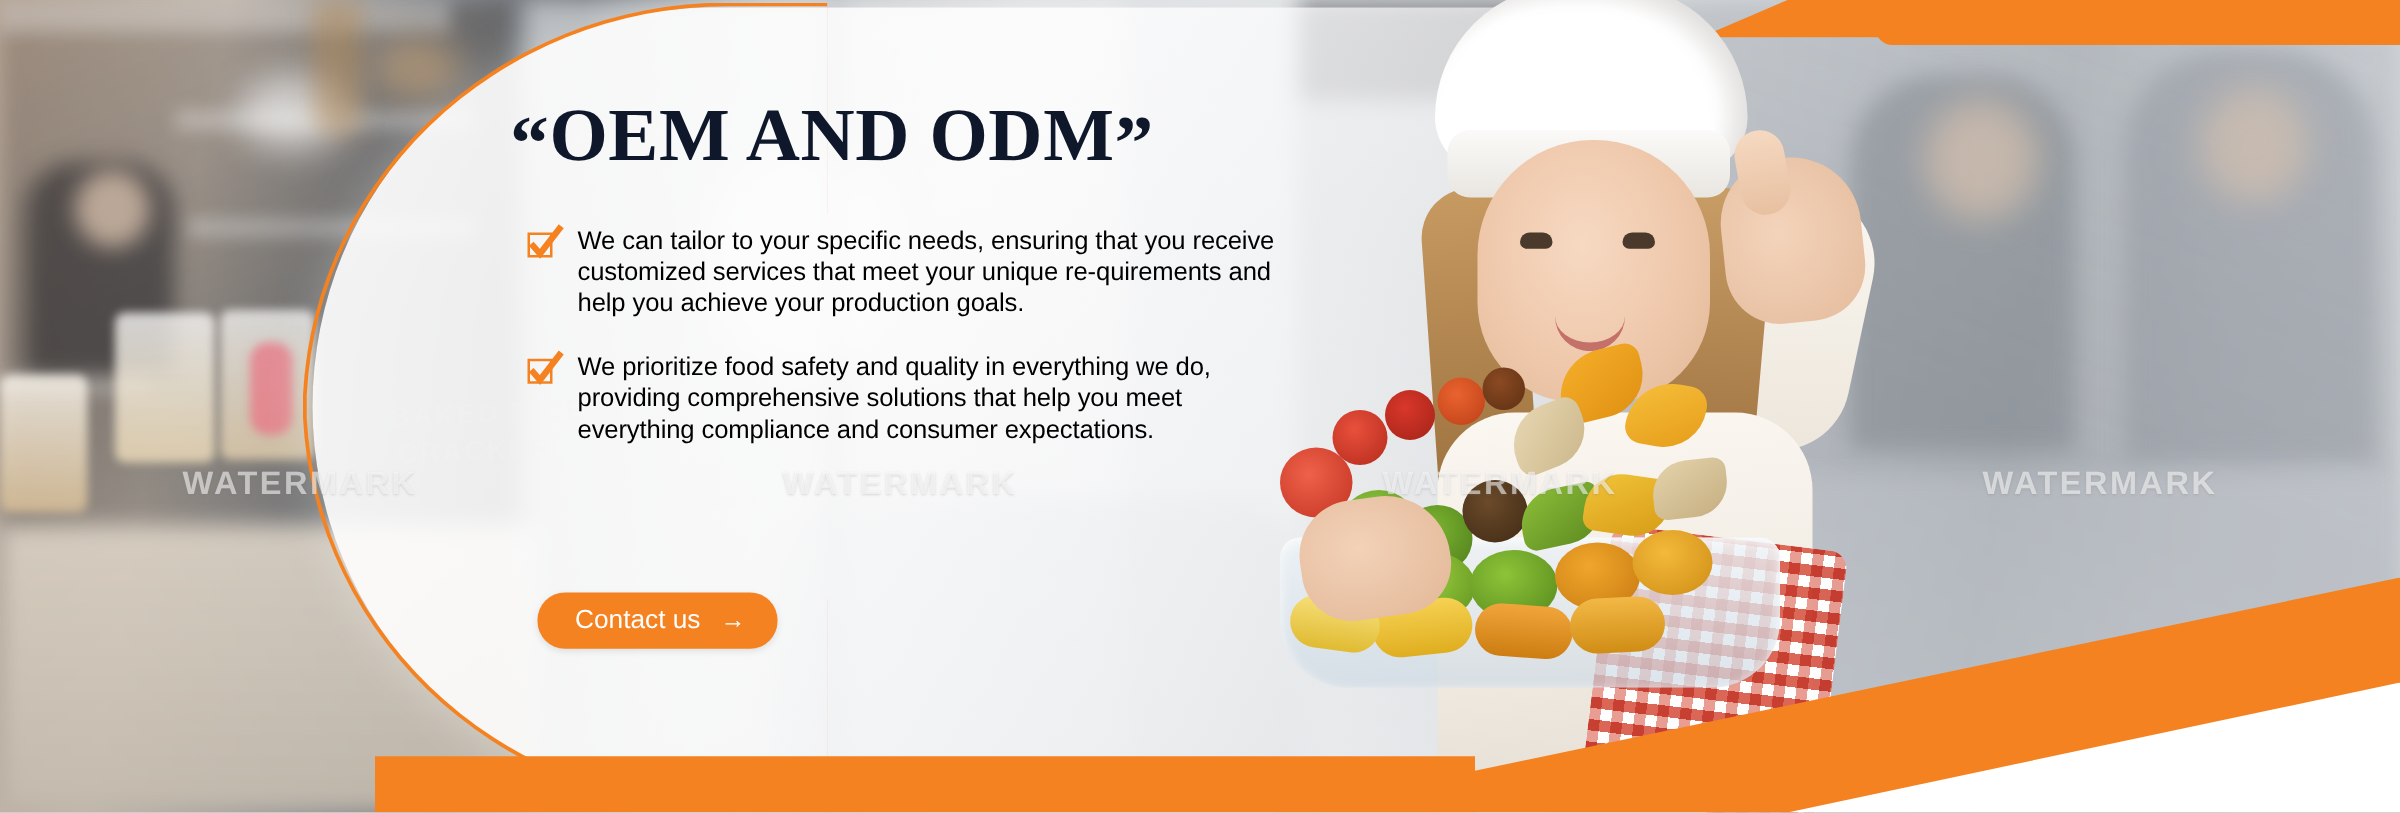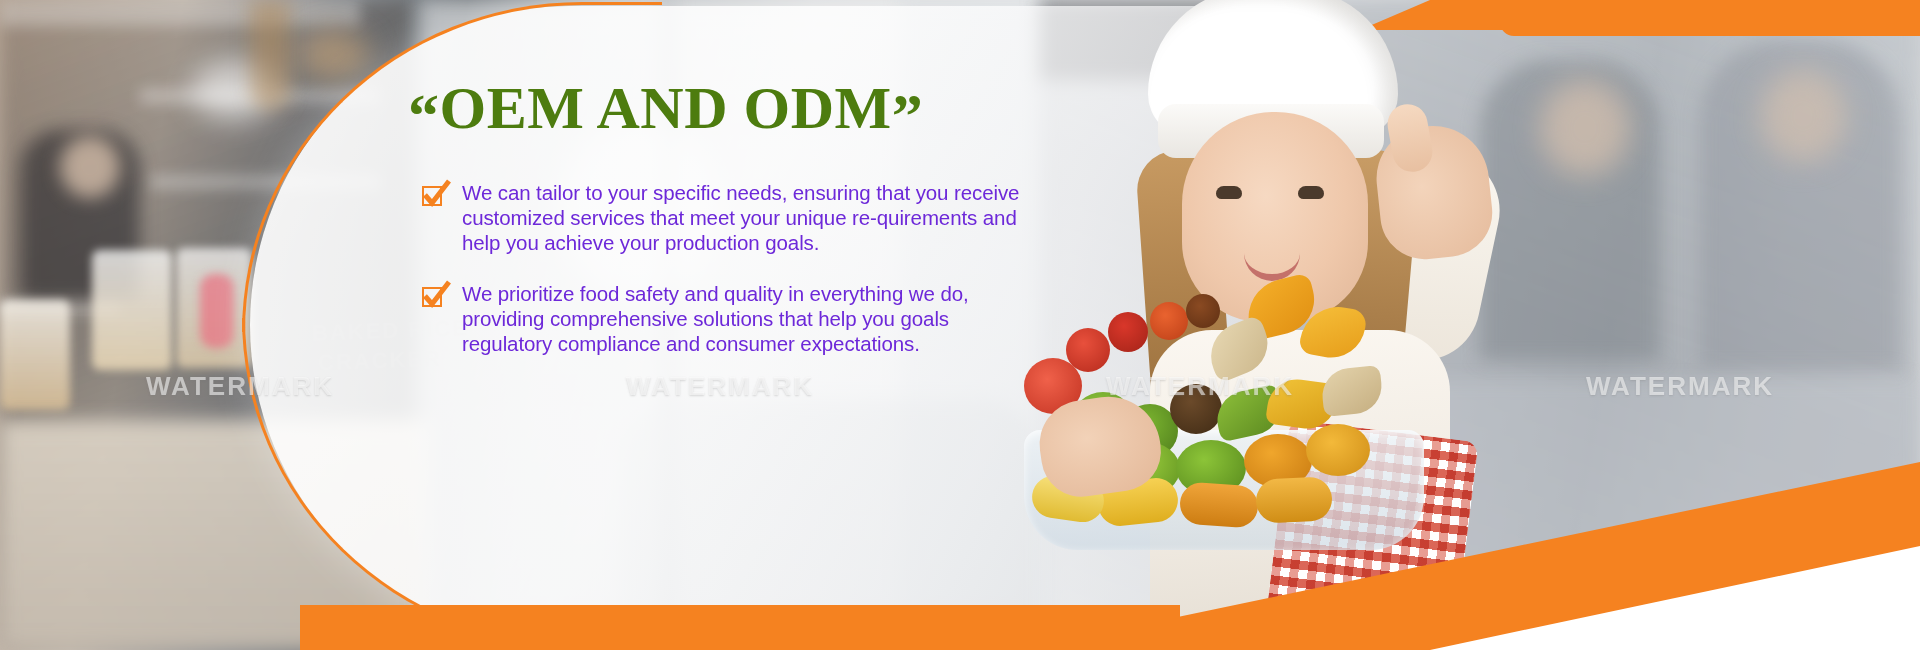--- a/index.html
+++ b/index.html
@@ -85,21 +85,21 @@
     clip-path:polygon(1430px 300px,1920px 196px,1920px 300px);
   }
 
   
   .content{position:absolute;left:404px;top:0;width:640px;height:650px;}
 
   .headline{
     position:absolute;left:4px;top:78px;
     font-family:"Liberation Serif",serif;
     font-weight:bold;font-size:60px;letter-spacing:.5px;
-    color:#4d7c0f;white-space:nowrap;line-height:1;
+    color:#0f172a;white-space:nowrap;line-height:1;
   }
   .q-open,.q-close{
     font-family:"Liberation Serif",serif;font-size:62px;
     vertical-align:top;position:relative;top:6px;
   }
 
   .bullets{position:absolute;left:18px;top:180px;width:600px;}
   .bullet{display:flex;align-items:flex-start;margin-bottom:26px;}
   .chk{
     flex:0 0 auto;width:22px;height:22px;margin-top:6px;margin-right:18px;
@@ -108,21 +108,21 @@
   .chk-box{
     position:absolute;left:0;top:0;width:20px;height:20px;
     border:2px solid #F58220;box-sizing:border-box;background:transparent;
   }
   .chk-mark{
     position:absolute;left:-1px;top:-6px;width:30px;height:30px;
     overflow:visible;
   }
   .btext{
     font-family:"Liberation Sans",sans-serif;
-    font-size:20.5px;line-height:25px;color:#6d28d9;
+    font-size:20.5px;line-height:25px;color:#000000;
     letter-spacing:-.1px;
   }
 
   .cta{
     position:absolute;left:26px;top:474px;
     display:inline-flex;align-items:center;gap:16px;
     background:#F58220;color:#fff;
     padding:10px 26px 11px 30px;border-radius:22px;
     font-size:21px;border:none;cursor:pointer;
     font-family:"Liberation Sans",sans-serif;
@@ -361,20 +361,24 @@
         <span class="btext">We can tailor to your specific needs, ensuring that you receive customized services that meet your unique re-quirements and help you achieve your production goals.</span>
       </div>
 
       <div class="bullet">
         <span class="chk">
           <span class="chk-box"></span>
           <svg class="chk-mark" viewBox="0 0 30 30" xmlns="http://www.w3.org/2000/svg">
             <path d="M4 15 L11 23 L28 1" fill="none" stroke="#F58220" stroke-width="5" stroke-linecap="butt" stroke-linejoin="miter"></path>
           </svg>
         </span>
-        <span class="btext">We prioritize food safety and quality in everything we do, providing comprehensive solutions that help you goals regulatory compliance and consumer expectations.</span>
+        <span class="btext">We prioritize food safety and quality in everything we do, providing comprehensive solutions that help you meet everything compliance and consumer expectations.</span>
       </div>
 
     </div>
 
+    <button class="cta">
+      <span>Contact us</span>
+      <span class="arrow">→</span>
+    </button>
 
   </div>
 </div>
 
 </body></html>

